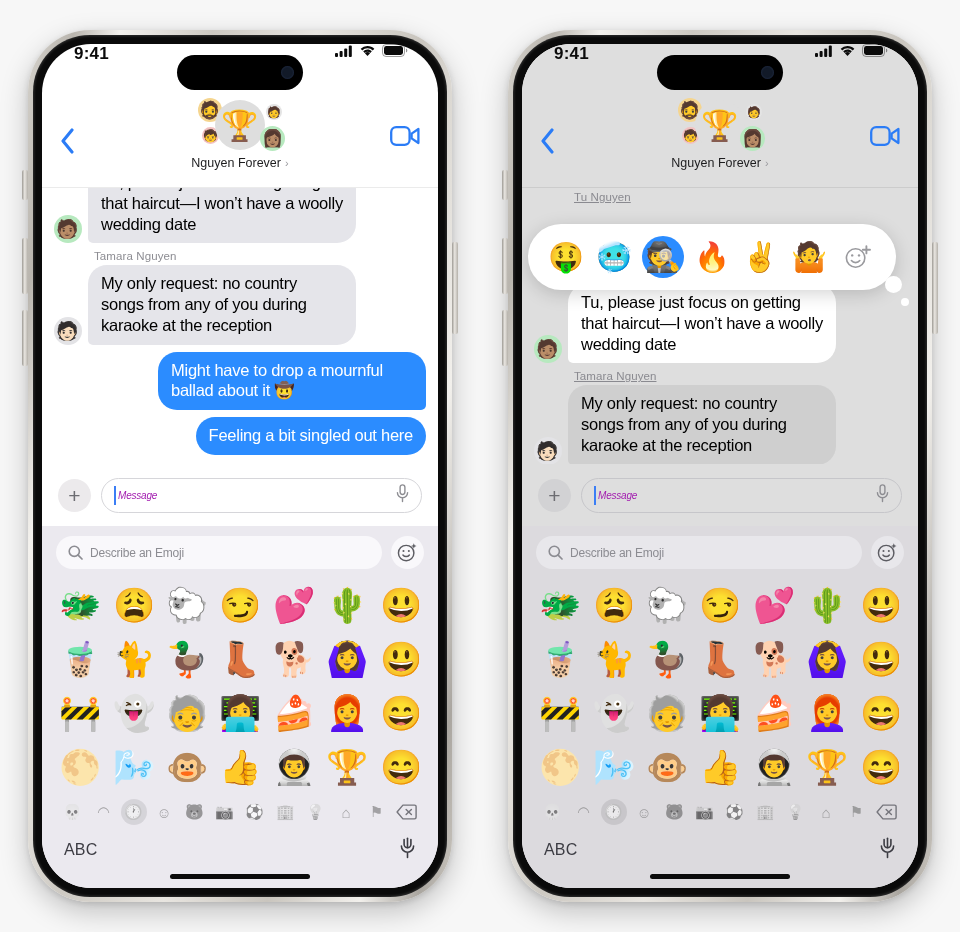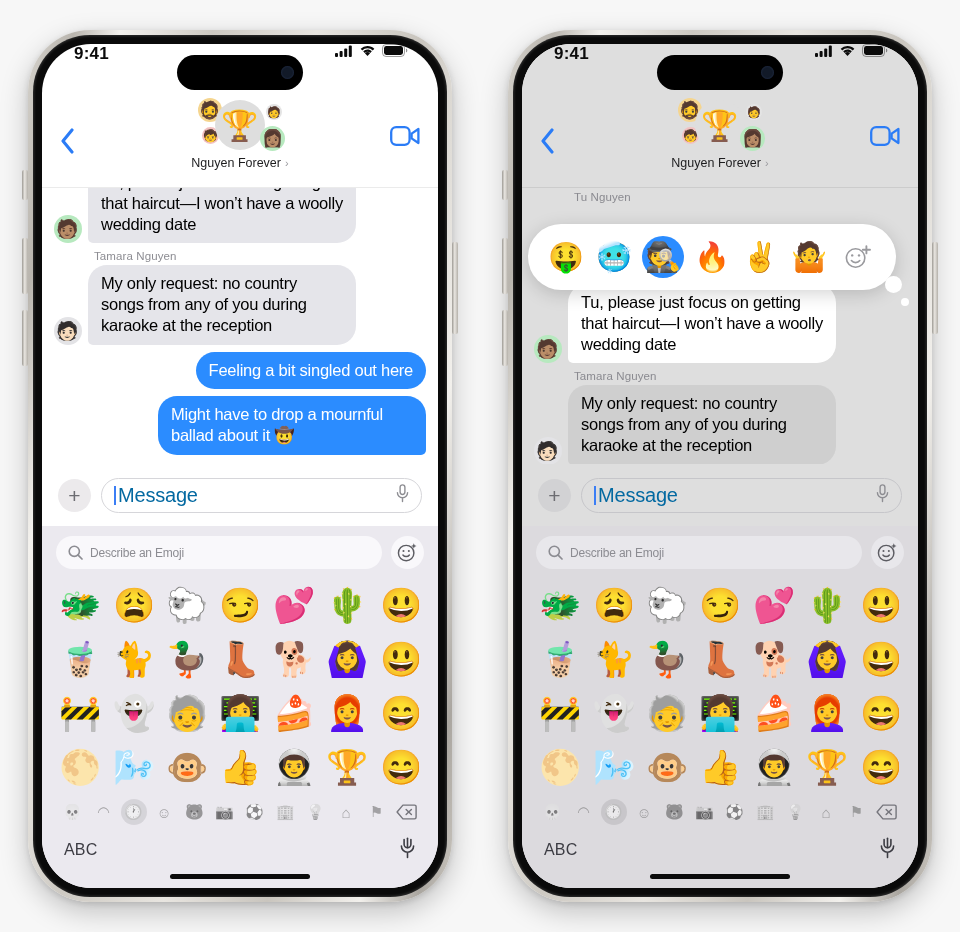--- a/index.html
+++ b/index.html
@@ -142,21 +142,21 @@
     display: flex; align-items: center; justify-content: center;
     font-size: 21px; line-height: 1; flex: 0 0 auto; cursor: pointer;
   }
   .msg-field {
     flex: 1 1 auto; height: 35px;
     border: 1px solid #d6d6da; border-radius: 18px;
     display: flex; align-items: center; padding: 0 12px;
     background: #fff;
   }
   .caret { width: 2px; height: 19px; background: #3b7ef5; margin-right: 2px; }
-  .msg-placeholder { font-size: 20px; color: #0369a1; letter-spacing: -.2px; }
+  .msg-placeholder { font-size: 10px; color: #a21caf; letter-spacing: -.2px; font-style: italic; }
   .mic-small { margin-left: auto; }
 
   
   .kb {
     flex: 0 0 auto;
     background: #ebe9ef;
     display: flex; flex-direction: column;
     padding-top: 8px;
   }
   .kb-search-row { display: flex; align-items: center; gap: 9px; padding: 2px 14px 7px; }
@@ -239,21 +239,21 @@
   .tb-item {
     width: 42px; height: 42px; border-radius: 50%;
     display: flex; align-items: center; justify-content: center;
     font-size: 29px; line-height: 1; cursor: pointer;
   }
   .tb-item.selected { background: #2b8cff; }
   .tb-add { color: #9a9a9e; font-size: 26px; }
   .tb-tail1 { position: absolute; right: 16px; top: 88px; width: 17px; height: 17px; border-radius: 50%; background: #fff; z-index: 8; }
   .tb-tail2 { position: absolute; right: 9px; top: 110px; width: 8px; height: 8px; border-radius: 50%; background: #fff; z-index: 8; }
 
-  .sender-name-dim { color: #8a8a90; }
+  .sender-name-dim { color: #8a8a90; text-decoration: underline; }
 </style>
 </head>
 <body>
 
 <div class="stage">
 
   <div class="phone">
     <div class="btn-side btn-action"></div>
     <div class="btn-side btn-volup"></div>
     <div class="btn-side btn-voldn"></div>
@@ -320,24 +320,24 @@
               <div class="msg-row msg-clip-top">
                 <div class="bubble-avatar" style="background: rgb(183, 233, 191);">🧑🏽</div>
                 <div class="bubble in">Tu, please just focus on getting that haircut—I won’t have a woolly wedding date</div>
               </div>
               <div class="sender-name">Tamara Nguyen</div>
               <div class="msg-row ">
                 <div class="bubble-avatar" style="background: rgb(227, 227, 230);">🧑🏻</div>
                 <div class="bubble in">My only request: no country songs from any of you during karaoke at the reception</div>
               </div>
               <div class="msg-row out">
+                <div class="bubble out">Might have to drop a mournful ballad about it 🤠</div>
+              </div>
+              <div class="msg-row out">
                 <div class="bubble out mid">Feeling a bit singled out here</div>
-              </div>
-              <div class="msg-row out">
-                <div class="bubble out">Might have to drop a mournful ballad about it 🤠</div>
               </div>
             </div>
         </div>
 
         <div class="compose">
           <div class="plus-btn">+</div>
           <div class="msg-field">
             <div class="caret"></div>
             <span class="msg-placeholder">Message</span>
             <span class="mic-small">

